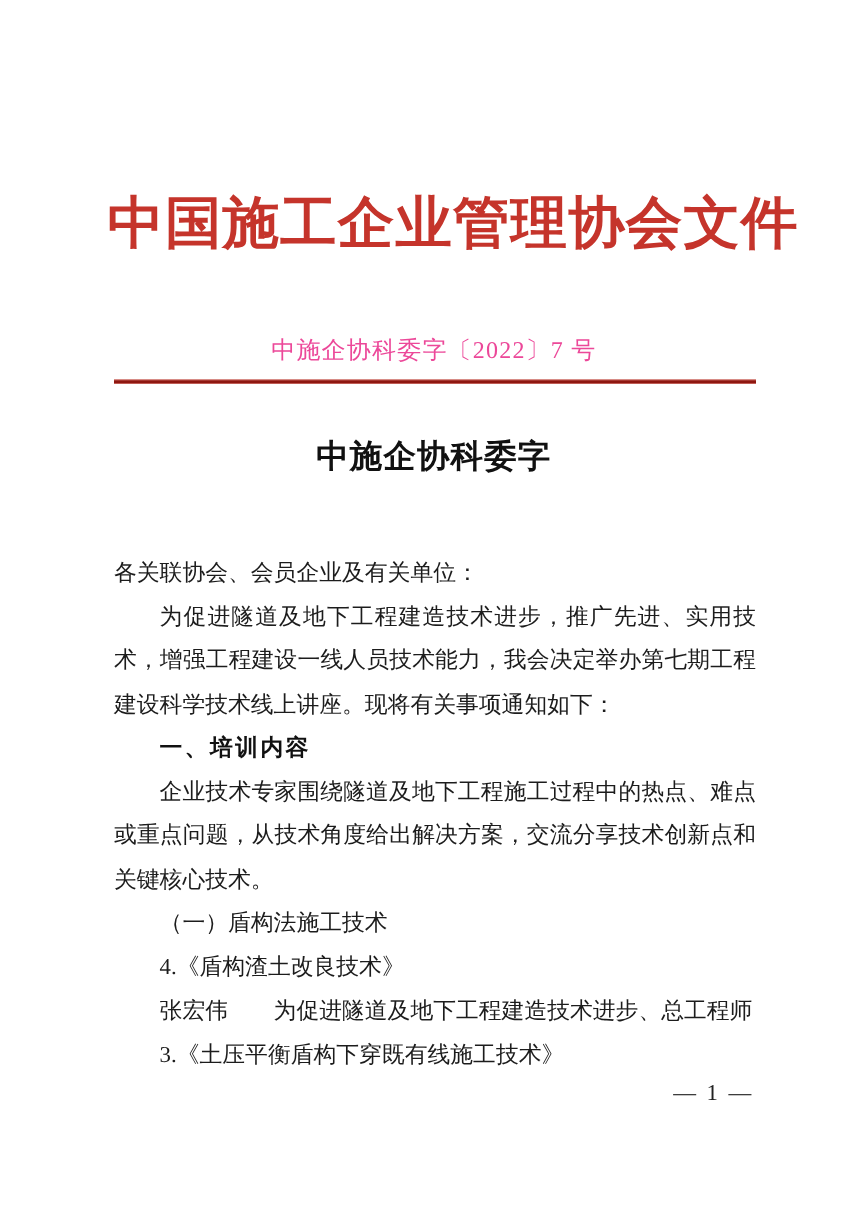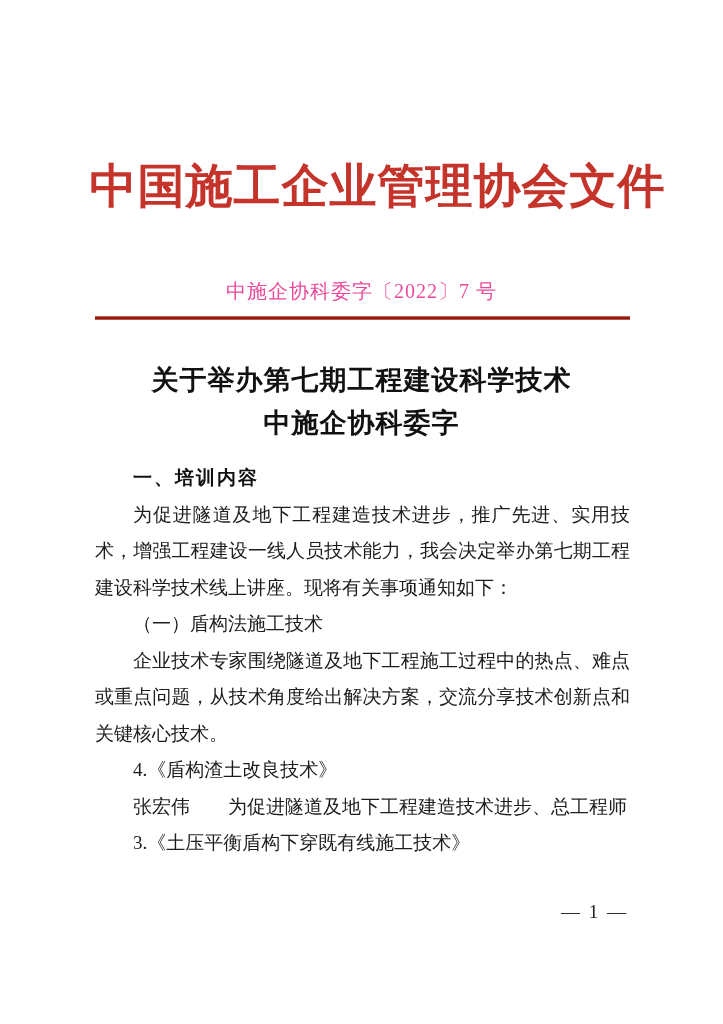--- a/index.html
+++ b/index.html
@@ -102,29 +102,29 @@
 
 <div class="page">
 
   <div class="org-title">中国施工企业管理协会文件</div>
 
   <div class="doc-number">中施企协科委字〔2022〕7 号</div>
 
   <div class="red-rule"></div>
 
   <div class="doc-title">
-    <div>关于举办第七期工程建设科学技术</div>
     <div>中施企协科委字</div>
   </div>
 
   <div class="body-text">
+    <p>各关联协会、会员企业及有关单位：</p>
+    <p class="indent">为促进隧道及地下工程建造技术进步，推广先进、实用技术，增强工程建设一线人员技术能力，我会决定举办第七期工程建设科学技术线上讲座。现将有关事项通知如下：</p>
     <p class="indent section-heading">一、培训内容</p>
-    <p class="indent">为促进隧道及地下工程建造技术进步，推广先进、实用技术，增强工程建设一线人员技术能力，我会决定举办第七期工程建设科学技术线上讲座。现将有关事项通知如下：</p>
+    <p class="indent">企业技术专家围绕隧道及地下工程施工过程中的热点、难点或重点问题，从技术角度给出解决方案，交流分享技术创新点和关键核心技术。</p>
     <p class="indent">（一）盾构法施工技术</p>
-    <p class="indent">企业技术专家围绕隧道及地下工程施工过程中的热点、难点或重点问题，从技术角度给出解决方案，交流分享技术创新点和关键核心技术。</p>
     <p class="indent">4.《盾构渣土改良技术》</p>
     <p class="indent">张宏伟　　为促进隧道及地下工程建造技术进步、总工程师</p>
     <p class="indent">3.《土压平衡盾构下穿既有线施工技术》</p>
   </div>
 
   <div class="page-number">— 1 —</div>
 
 </div>
 
 </body></html>

